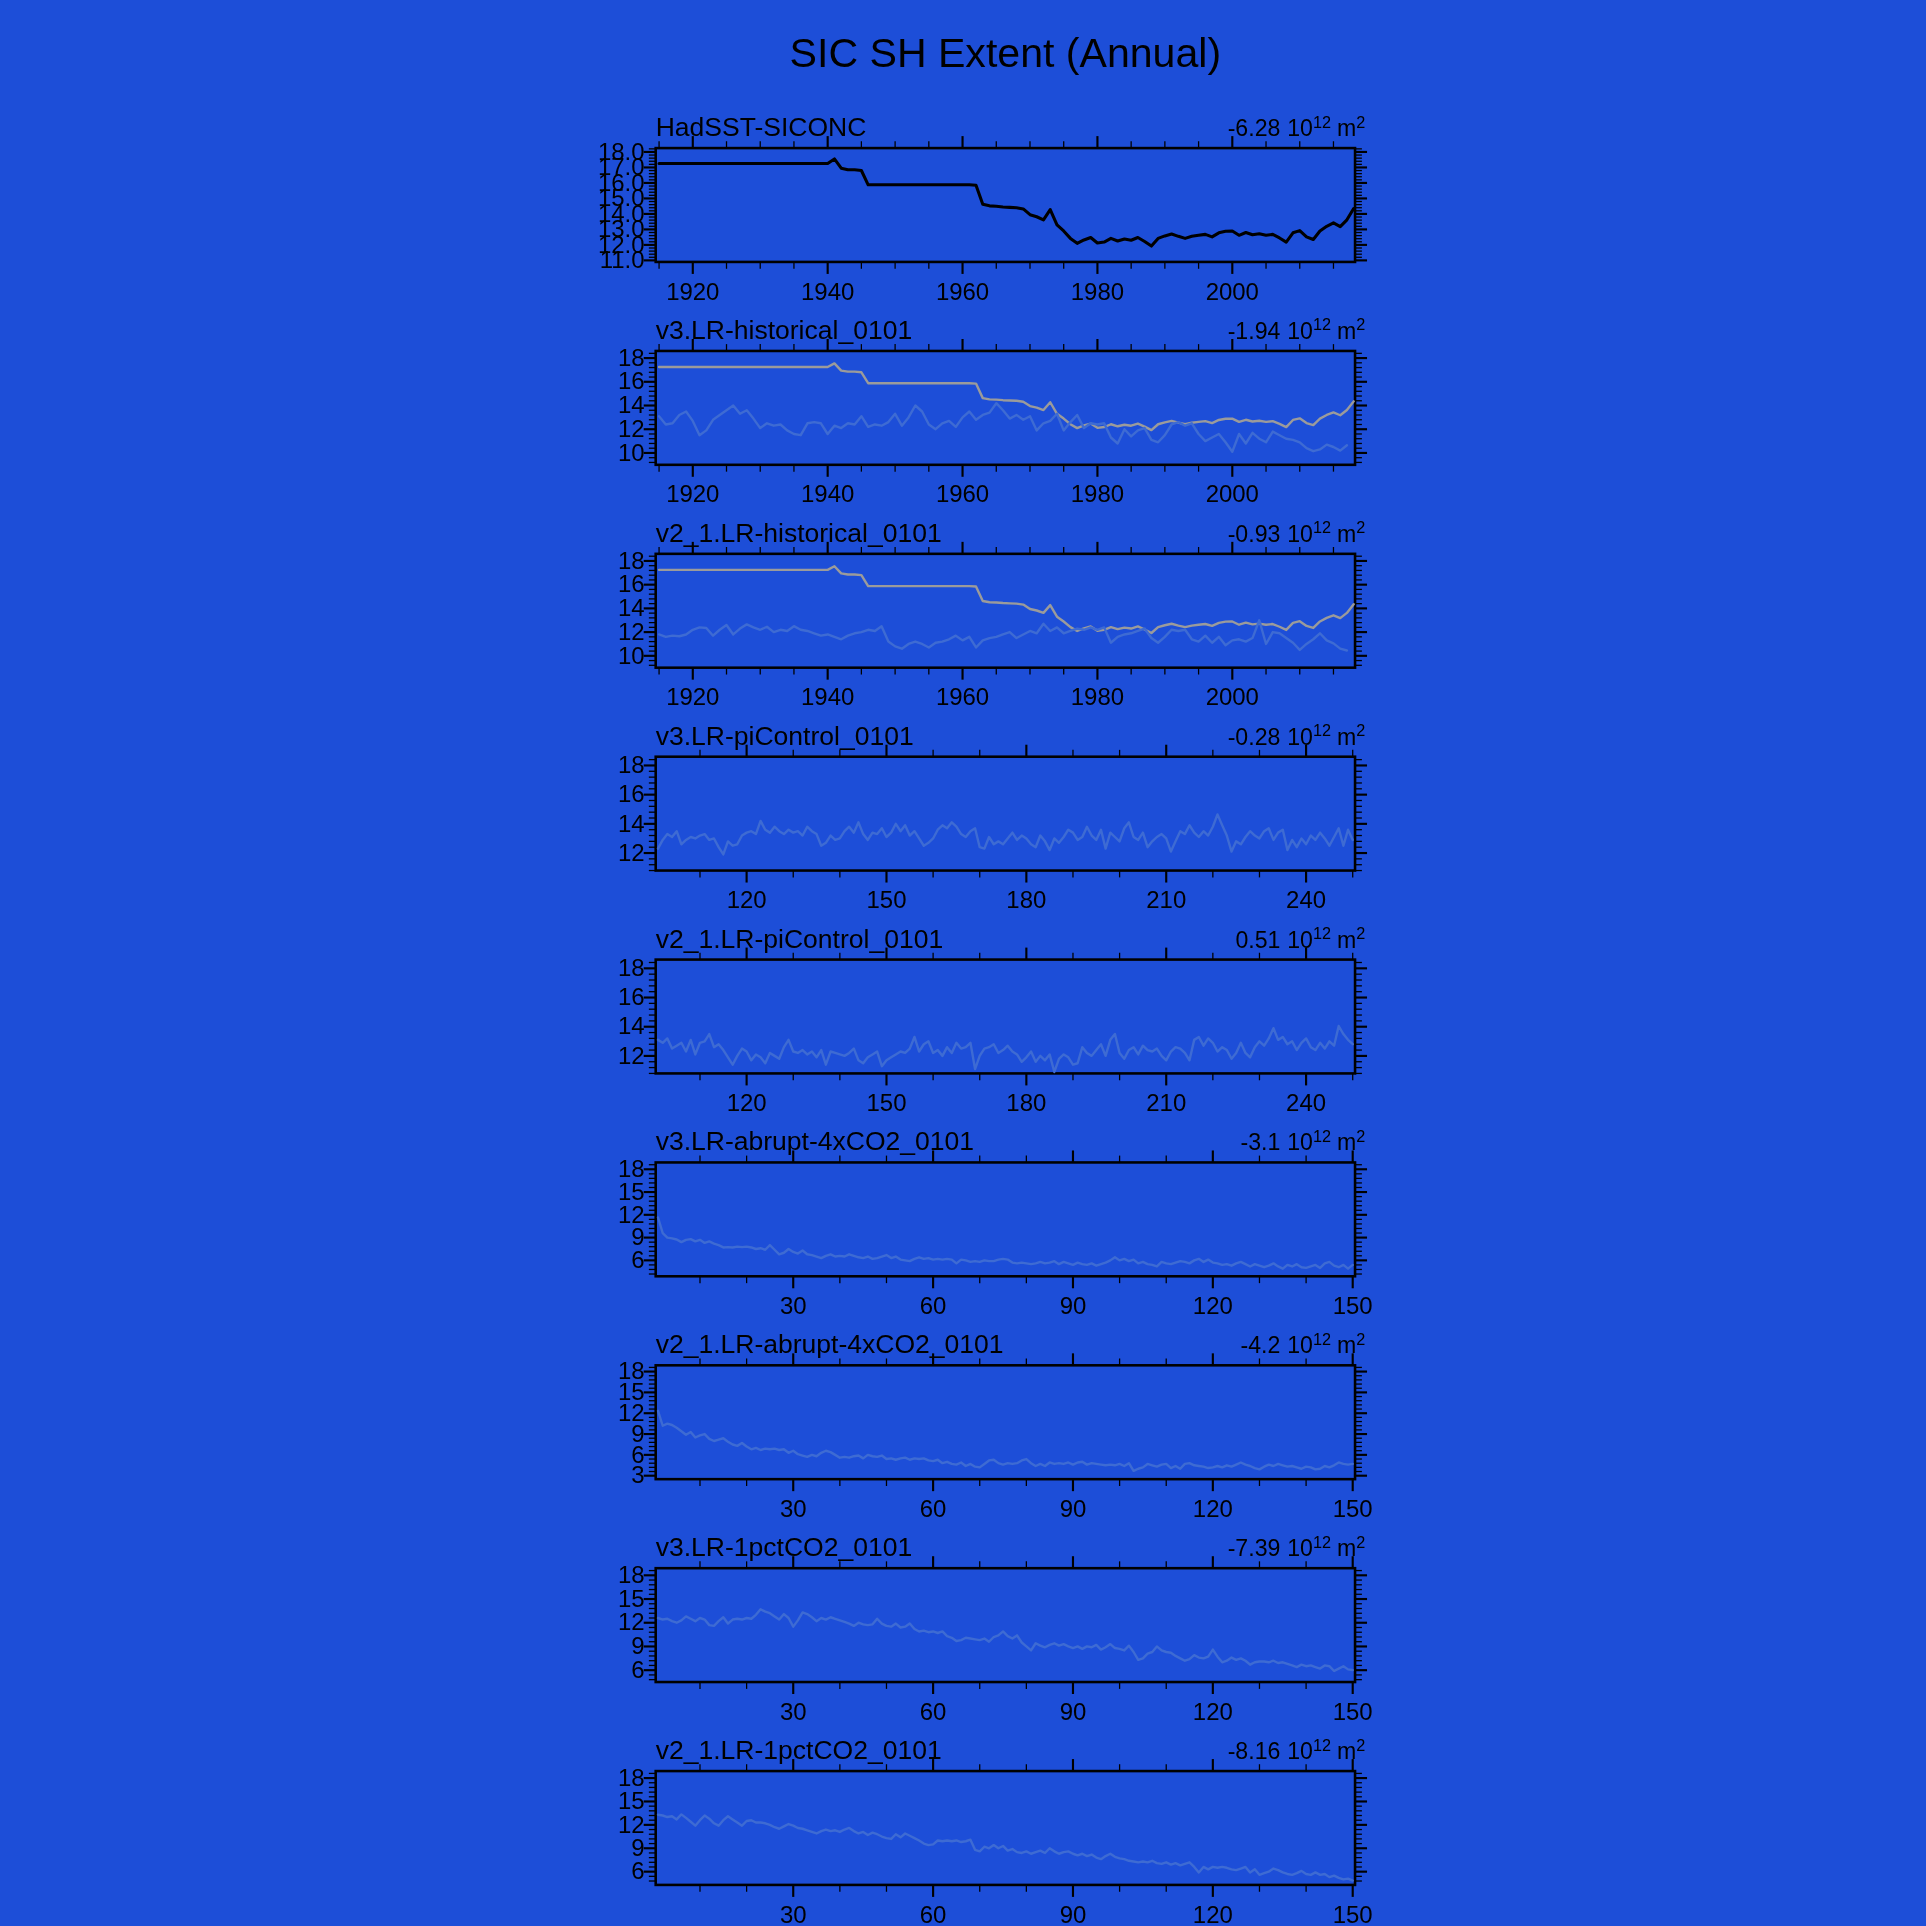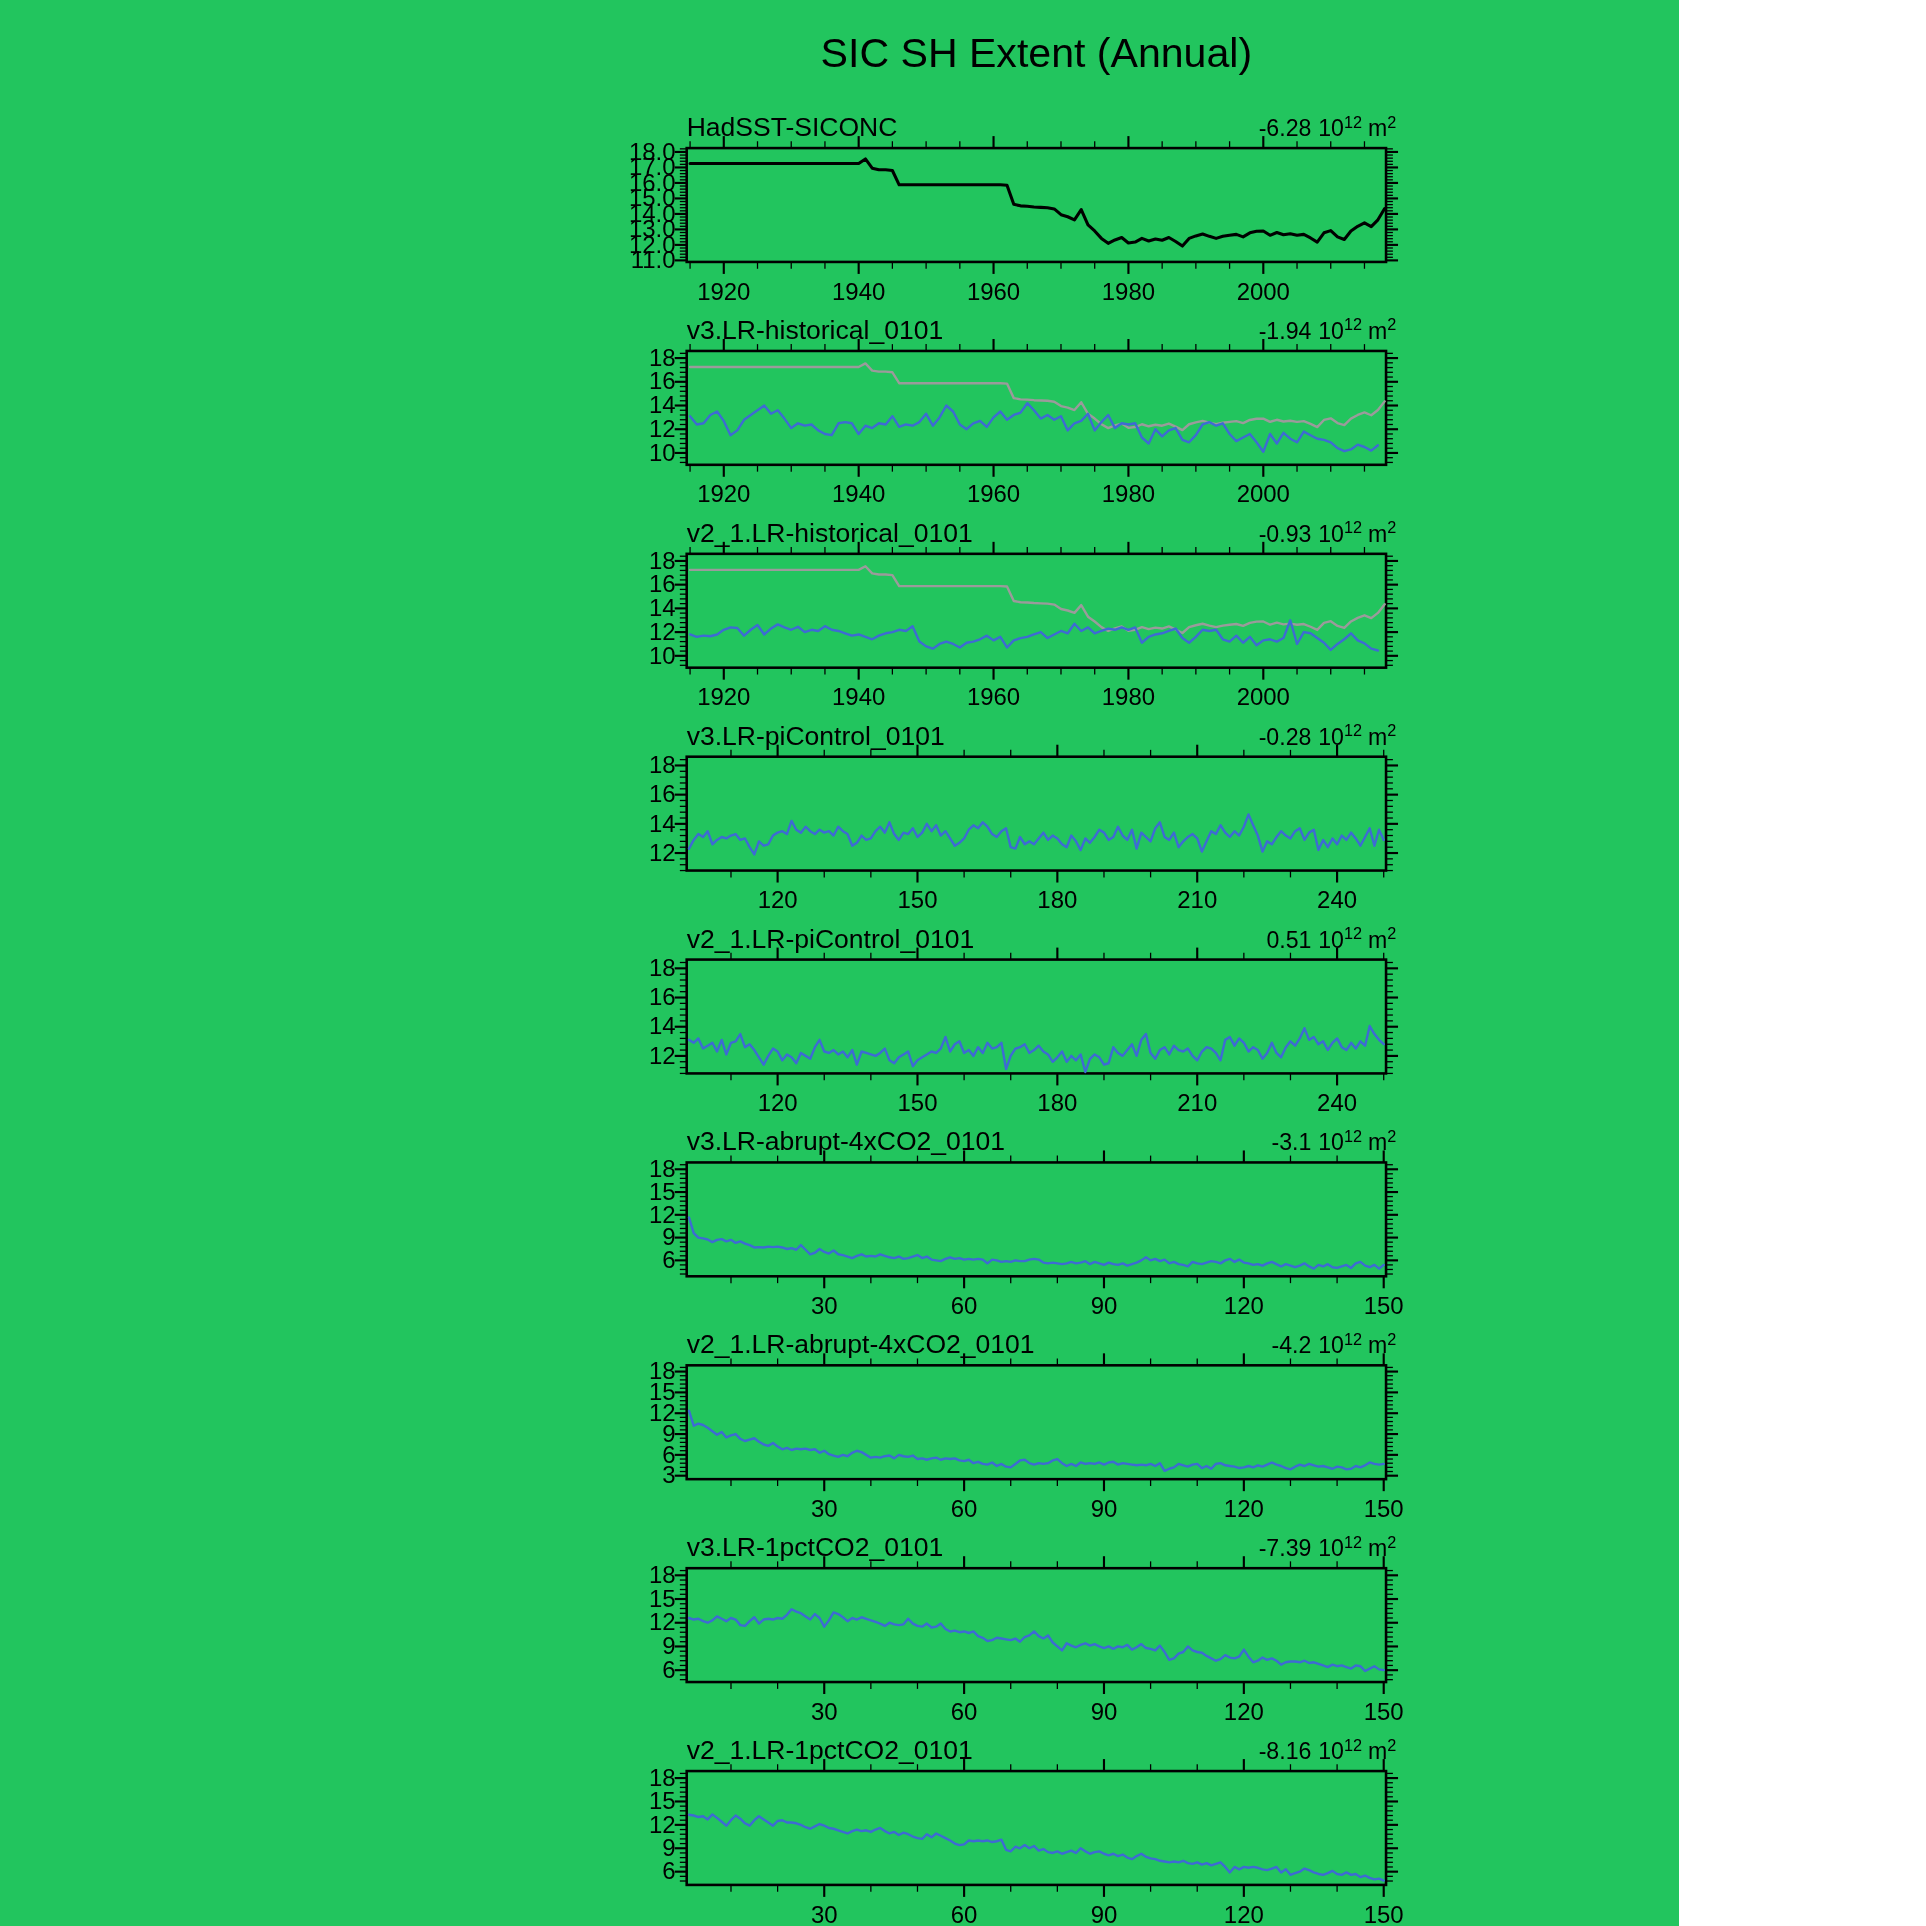--- a/index.html
+++ b/index.html
@@ -1,17 +1,17 @@
 <!DOCTYPE html>
 <html style="font-size:13.7px"><head>
 <meta charset="utf-8">
 <style>
   html,body{margin:0;padding:0;background:#ffffff;}
-  #page{position:relative;width:1648px;height:1926px;background:#22c55e;overflow:hidden;
-        font-family:"Liberation Sans", sans-serif;padding-left:31px;}
+  #page{position:relative;width:1926px;height:1926px;background:#1d4ed8;overflow:hidden;
+        font-family:"Liberation Sans", sans-serif;}
   svg text{font-family:"Liberation Sans", sans-serif;fill:#000;}
   .main-title{font-size:48px;}
   .ptitle{font-size:31px;}
   .tick{font-size:28px;}
   .trend{font-size:27px;}
   .sup{font-size:19px;}
 </style>
 </head>
 <body>
 

